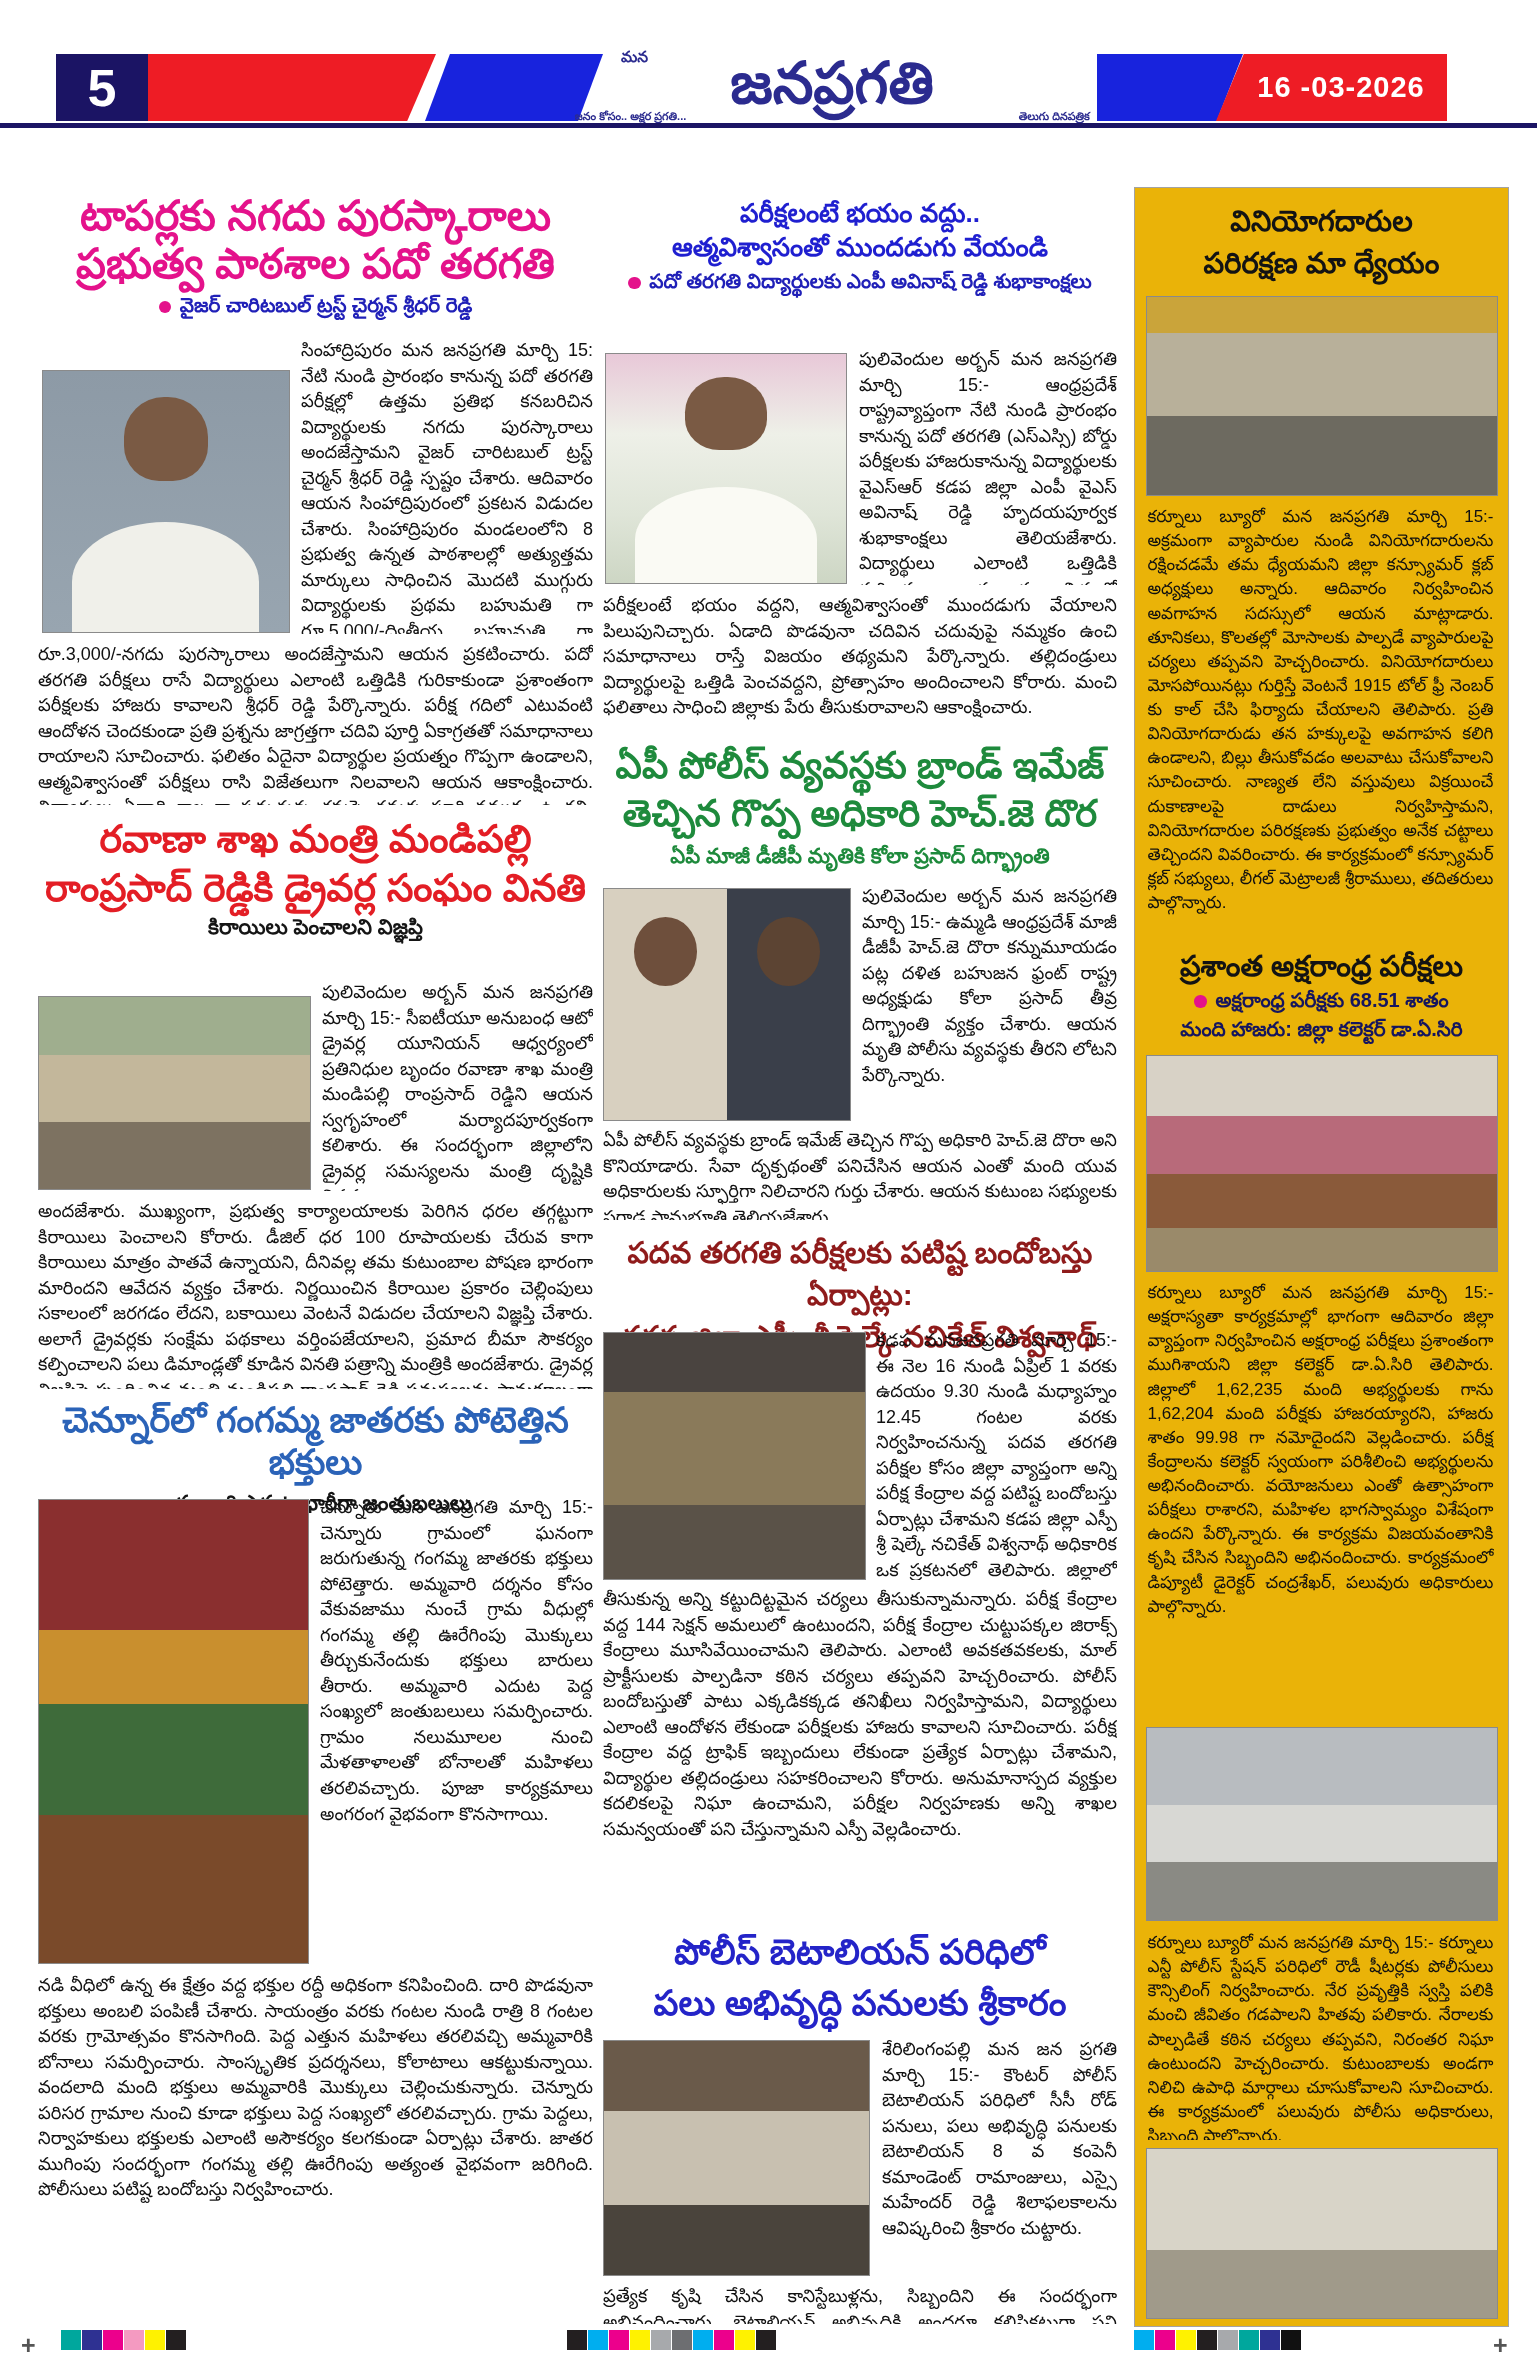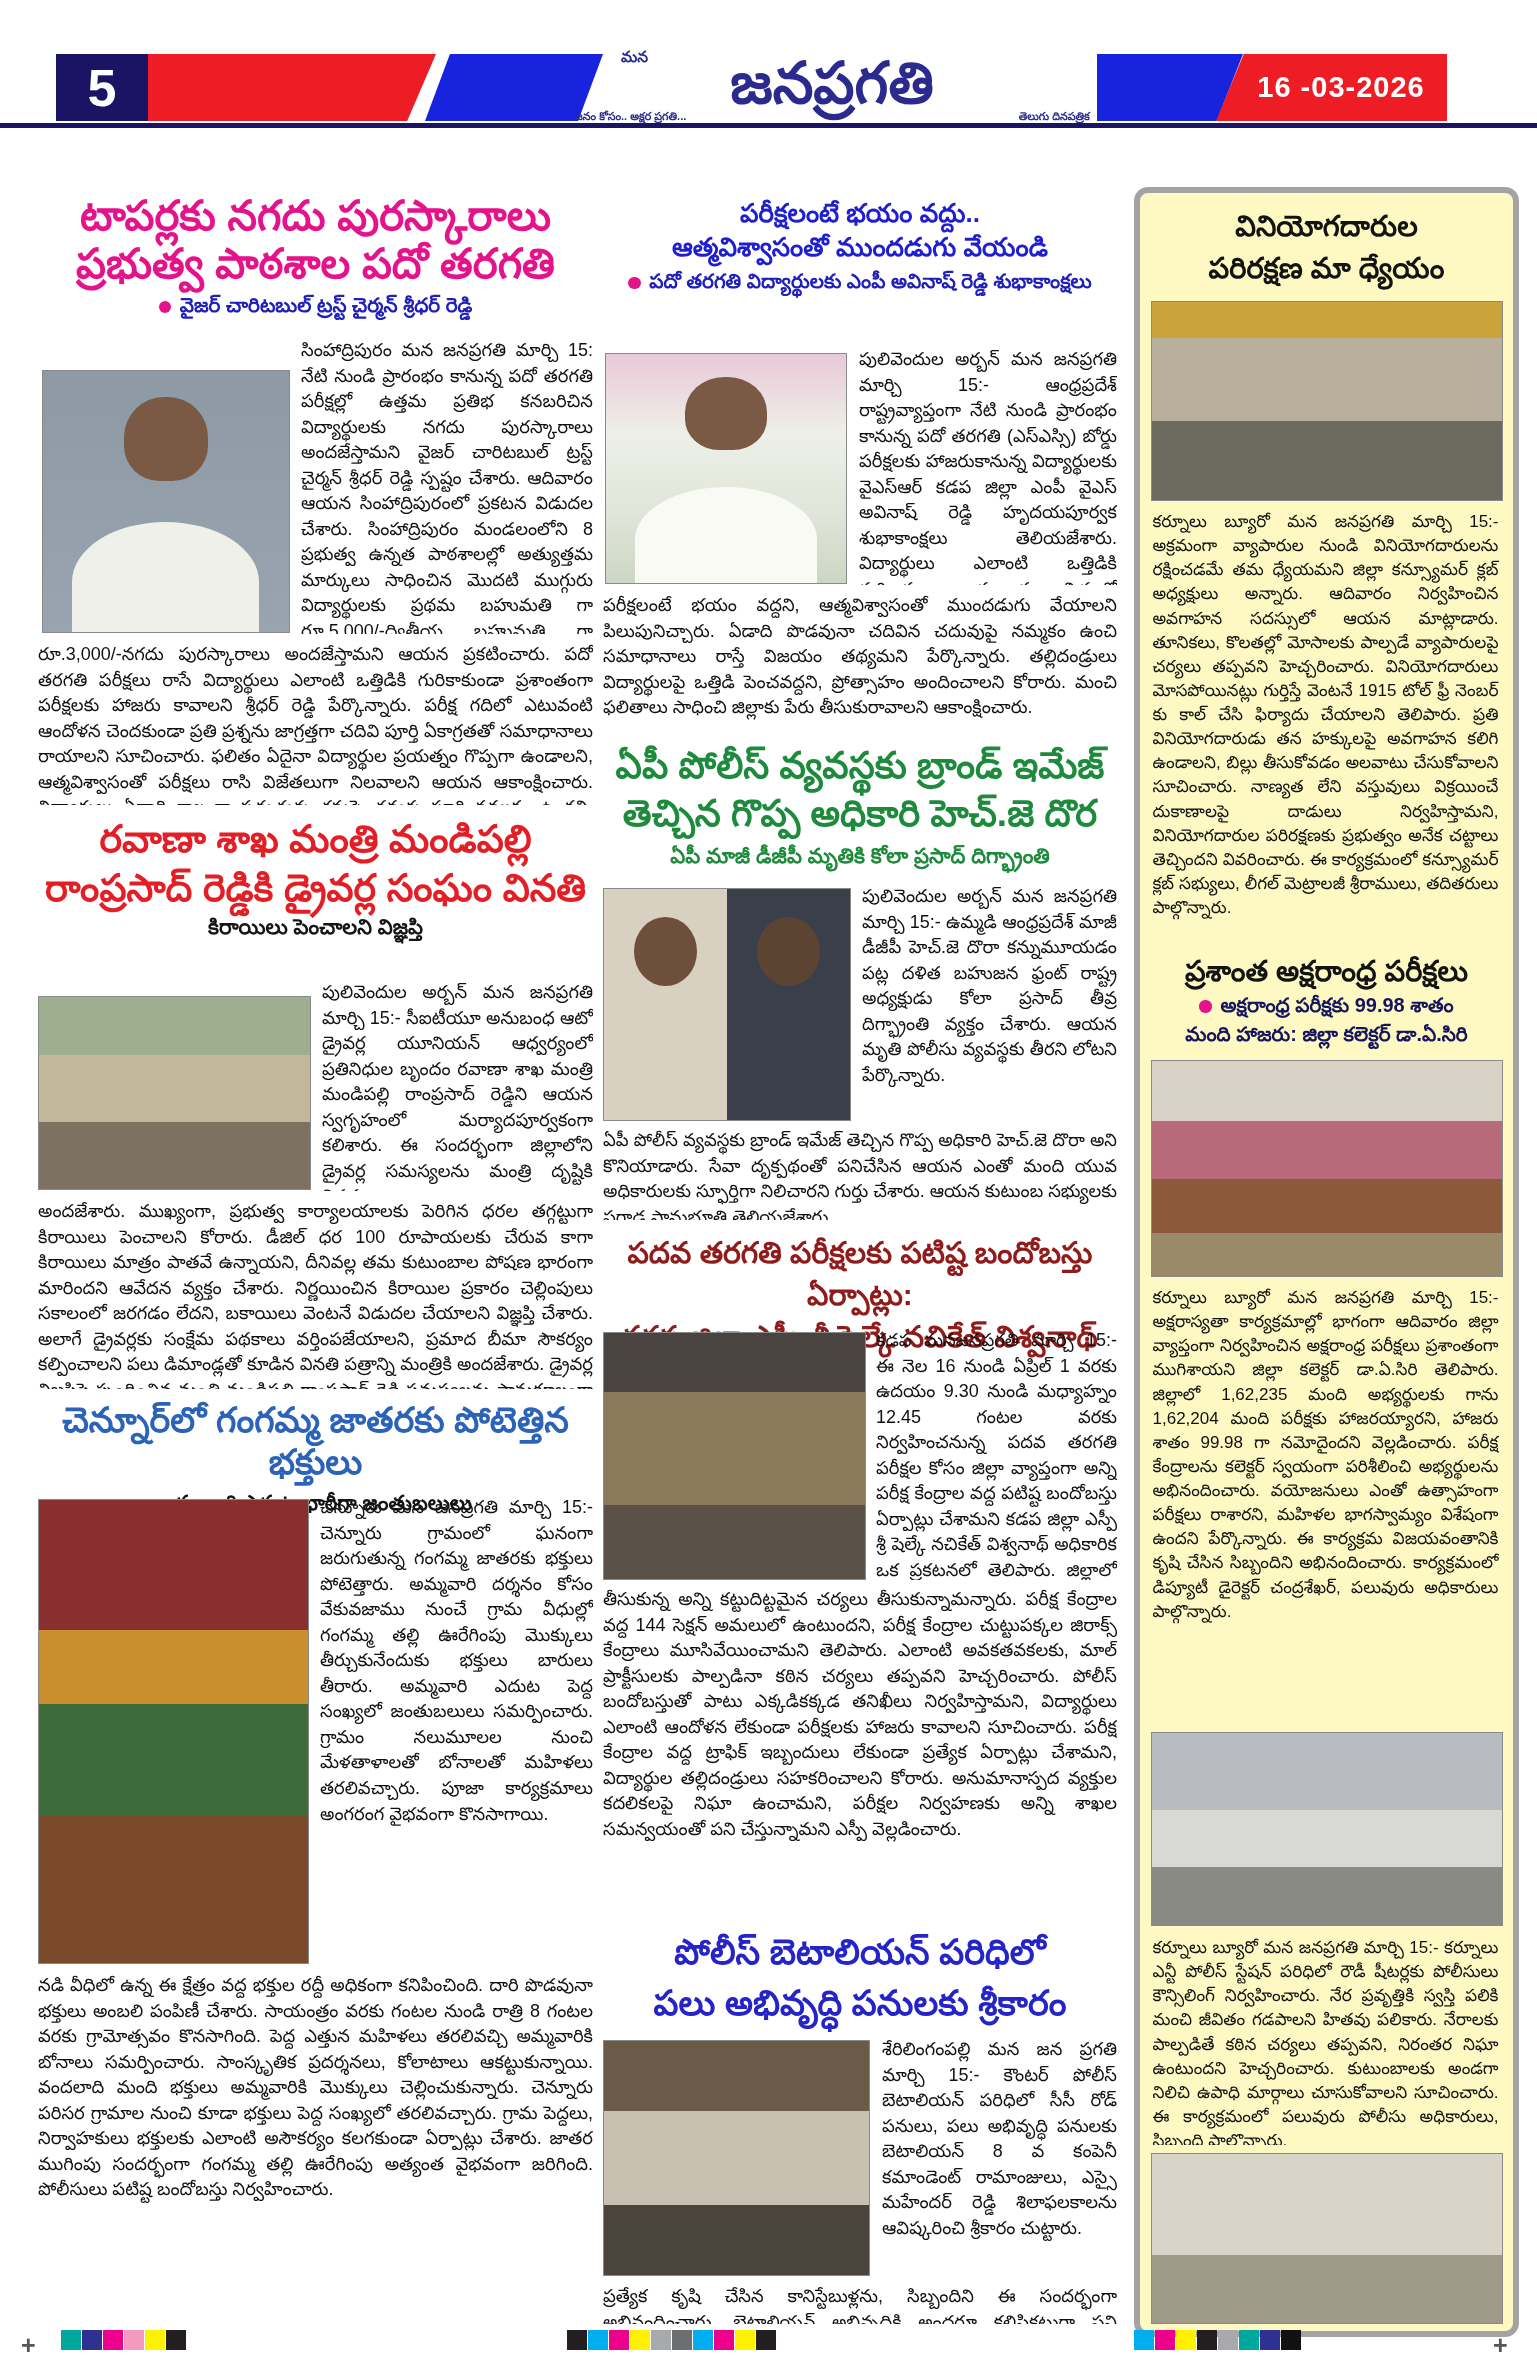--- a/index.html
+++ b/index.html
@@ -51,22 +51,22 @@
   .ph-c2::before{content:'';position:absolute;width:26%;height:30%;left:12%;top:12%;background:#6e4f3c;border-radius:50%;}
   .ph-c2::after{content:'';position:absolute;width:26%;height:30%;left:62%;top:12%;background:#5c4433;border-radius:50%;}
   .ph-l3{background:linear-gradient(180deg,#8a2f2f 0% 28%,#c98f2e 28% 44%,#3e6b3a 44% 68%,#7a4a2a 68% 100%);}
   .ph-c3{background:linear-gradient(180deg,#4a4440 0% 24%,#8a7a5a 24% 70%,#5a5248 70% 100%);}
   .ph-c4{background:linear-gradient(180deg,#6a5a4a 0% 30%,#c8c0b0 30% 70%,#4a443c 70% 100%);}
   .ph-r1{background:linear-gradient(180deg,#caa43a 0% 18%,#b8b09a 18% 60%,#6d6a60 60% 100%);}
   .ph-r2{background:linear-gradient(180deg,#d8d2c6 0% 28%,#b86a7a 28% 55%,#8a5a3a 55% 80%,#9a8a6a 80% 100%);}
   .ph-r3{background:linear-gradient(180deg,#b8bcc0 0% 40%,#d8d8d4 40% 70%,#8a8a84 70% 100%);}
   .ph-r4{background:linear-gradient(180deg,#d8d4c8 0% 60%,#a09a8a 60% 100%);}
   
-  .right-panel{left:1134px;top:187px;width:373px;height:2138px;background:#fef9c3;
-               border:6px solid #a3a3a3;border-radius:14px;}
+  .right-panel{left:1134px;top:187px;width:373px;height:2138px;background:#eab308;
+               border:1px solid #a3a3a3;border-radius:0;}
   
   .colorbar i{display:inline-block;width:20px;height:20px;margin-right:1px;}
   .cropmark{font-size:25px;color:#555;font-weight:bold;}
 </style>
 </head>
 <body>
 
 <div id="page">
 
   <div class="abs num-box">5</div>
@@ -152,21 +152,21 @@
 
   <div class="abs right-panel">
 
     <div class="abs headline h-r" style="left:0;top:11.5px;">వినియోగదారుల</div>
     <div class="abs headline h-r" style="left:0;top:54px;">పరిరక్షణ మా ధ్యేయం</div>
     <div class="photo ph-r1" style="left:10.6px;top:108px;width:350px;height:198px;"></div>
     <div class="body-text abs" style="left:12.5px;top:317px;width:346px;height:421px;font-size:17px;">కర్నూలు బ్యూరో మన జనప్రగతి మార్చి 15:- అక్రమంగా వ్యాపారుల నుండి వినియోగదారులను రక్షించడమే తమ ధ్యేయమని జిల్లా కన్స్యూమర్ క్లబ్ అధ్యక్షులు అన్నారు. ఆదివారం నిర్వహించిన అవగాహన సదస్సులో ఆయన మాట్లాడారు. తూనికలు, కొలతల్లో మోసాలకు పాల్పడే వ్యాపారులపై చర్యలు తప్పవని హెచ్చరించారు. వినియోగదారులు మోసపోయినట్లు గుర్తిస్తే వెంటనే 1915 టోల్ ఫ్రీ నెంబర్ కు కాల్ చేసి ఫిర్యాదు చేయాలని తెలిపారు. ప్రతి వినియోగదారుడు తన హక్కులపై అవగాహన కలిగి ఉండాలని, బిల్లు తీసుకోవడం అలవాటు చేసుకోవాలని సూచించారు. నాణ్యత లేని వస్తువులు విక్రయించే దుకాణాలపై దాడులు నిర్వహిస్తామని, వినియోగదారుల పరిరక్షణకు ప్రభుత్వం అనేక చట్టాలు తెచ్చిందని వివరించారు. ఈ కార్యక్రమంలో కన్స్యూమర్ క్లబ్ సభ్యులు, లీగల్ మెట్రాలజీ శ్రీరాములు, తదితరులు పాల్గొన్నారు.</div>
 
     <div class="abs headline h-r" style="left:0;top:757px;">ప్రశాంత అక్షరాంధ్ర పరీక్షలు</div>
     <div class="abs byline" style="left:0;top:801px;color:#15155e;">
-      <span class="bullet"></span><span>అక్షరాంధ్ర పరీక్షకు 99.98 శాతం</span>
+      <span class="bullet"></span><span>అక్షరాంధ్ర పరీక్షకు 68.51 శాతం</span>
     </div>
     <div class="abs byline" style="left:0;top:830px;color:#15155e;">మంది హాజరు: జిల్లా కలెక్టర్ డా.ఏ.సిరి</div>
     <div class="photo ph-r2" style="left:10.6px;top:867px;width:350px;height:215px;"></div>
     <div class="body-text abs" style="left:12.5px;top:1093px;width:346px;height:338px;font-size:17px;">కర్నూలు బ్యూరో మన జనప్రగతి మార్చి 15:- అక్షరాస్యతా కార్యక్రమాల్లో భాగంగా ఆదివారం జిల్లా వ్యాప్తంగా నిర్వహించిన అక్షరాంధ్ర పరీక్షలు ప్రశాంతంగా ముగిశాయని జిల్లా కలెక్టర్ డా.ఏ.సిరి తెలిపారు. జిల్లాలో 1,62,235 మంది అభ్యర్థులకు గాను 1,62,204 మంది పరీక్షకు హాజరయ్యారని, హాజరు శాతం 99.98 గా నమోదైందని వెల్లడించారు. పరీక్ష కేంద్రాలను కలెక్టర్ స్వయంగా పరిశీలించి అభ్యర్థులను అభినందించారు. వయోజనులు ఎంతో ఉత్సాహంగా పరీక్షలు రాశారని, మహిళల భాగస్వామ్యం విశేషంగా ఉందని పేర్కొన్నారు. ఈ కార్యక్రమ విజయవంతానికి కృషి చేసిన సిబ్బందిని అభినందించారు. కార్యక్రమంలో డిప్యూటీ డైరెక్టర్ చంద్రశేఖర్, పలువురు అధికారులు పాల్గొన్నారు.</div>
 
     <div class="photo ph-r3" style="left:10.6px;top:1539px;width:350px;height:192px;"></div>
     <div class="body-text abs" style="left:12.5px;top:1743px;width:346px;height:209px;font-size:17px;">కర్నూలు బ్యూరో మన జనప్రగతి మార్చి 15:- కర్నూలు ఎన్టీ పోలీస్ స్టేషన్ పరిధిలో రౌడీ షీటర్లకు పోలీసులు కౌన్సిలింగ్ నిర్వహించారు. నేర ప్రవృత్తికి స్వస్తి పలికి మంచి జీవితం గడపాలని హితవు పలికారు. నేరాలకు పాల్పడితే కఠిన చర్యలు తప్పవని, నిరంతర నిఘా ఉంటుందని హెచ్చరించారు. కుటుంబాలకు అండగా నిలిచి ఉపాధి మార్గాలు చూసుకోవాలని సూచించారు. ఈ కార్యక్రమంలో పలువురు పోలీసు అధికారులు, సిబ్బంది పాల్గొన్నారు.</div>
     <div class="photo ph-r4" style="left:10.6px;top:1960px;width:350px;height:169px;"></div>
   </div>
 

